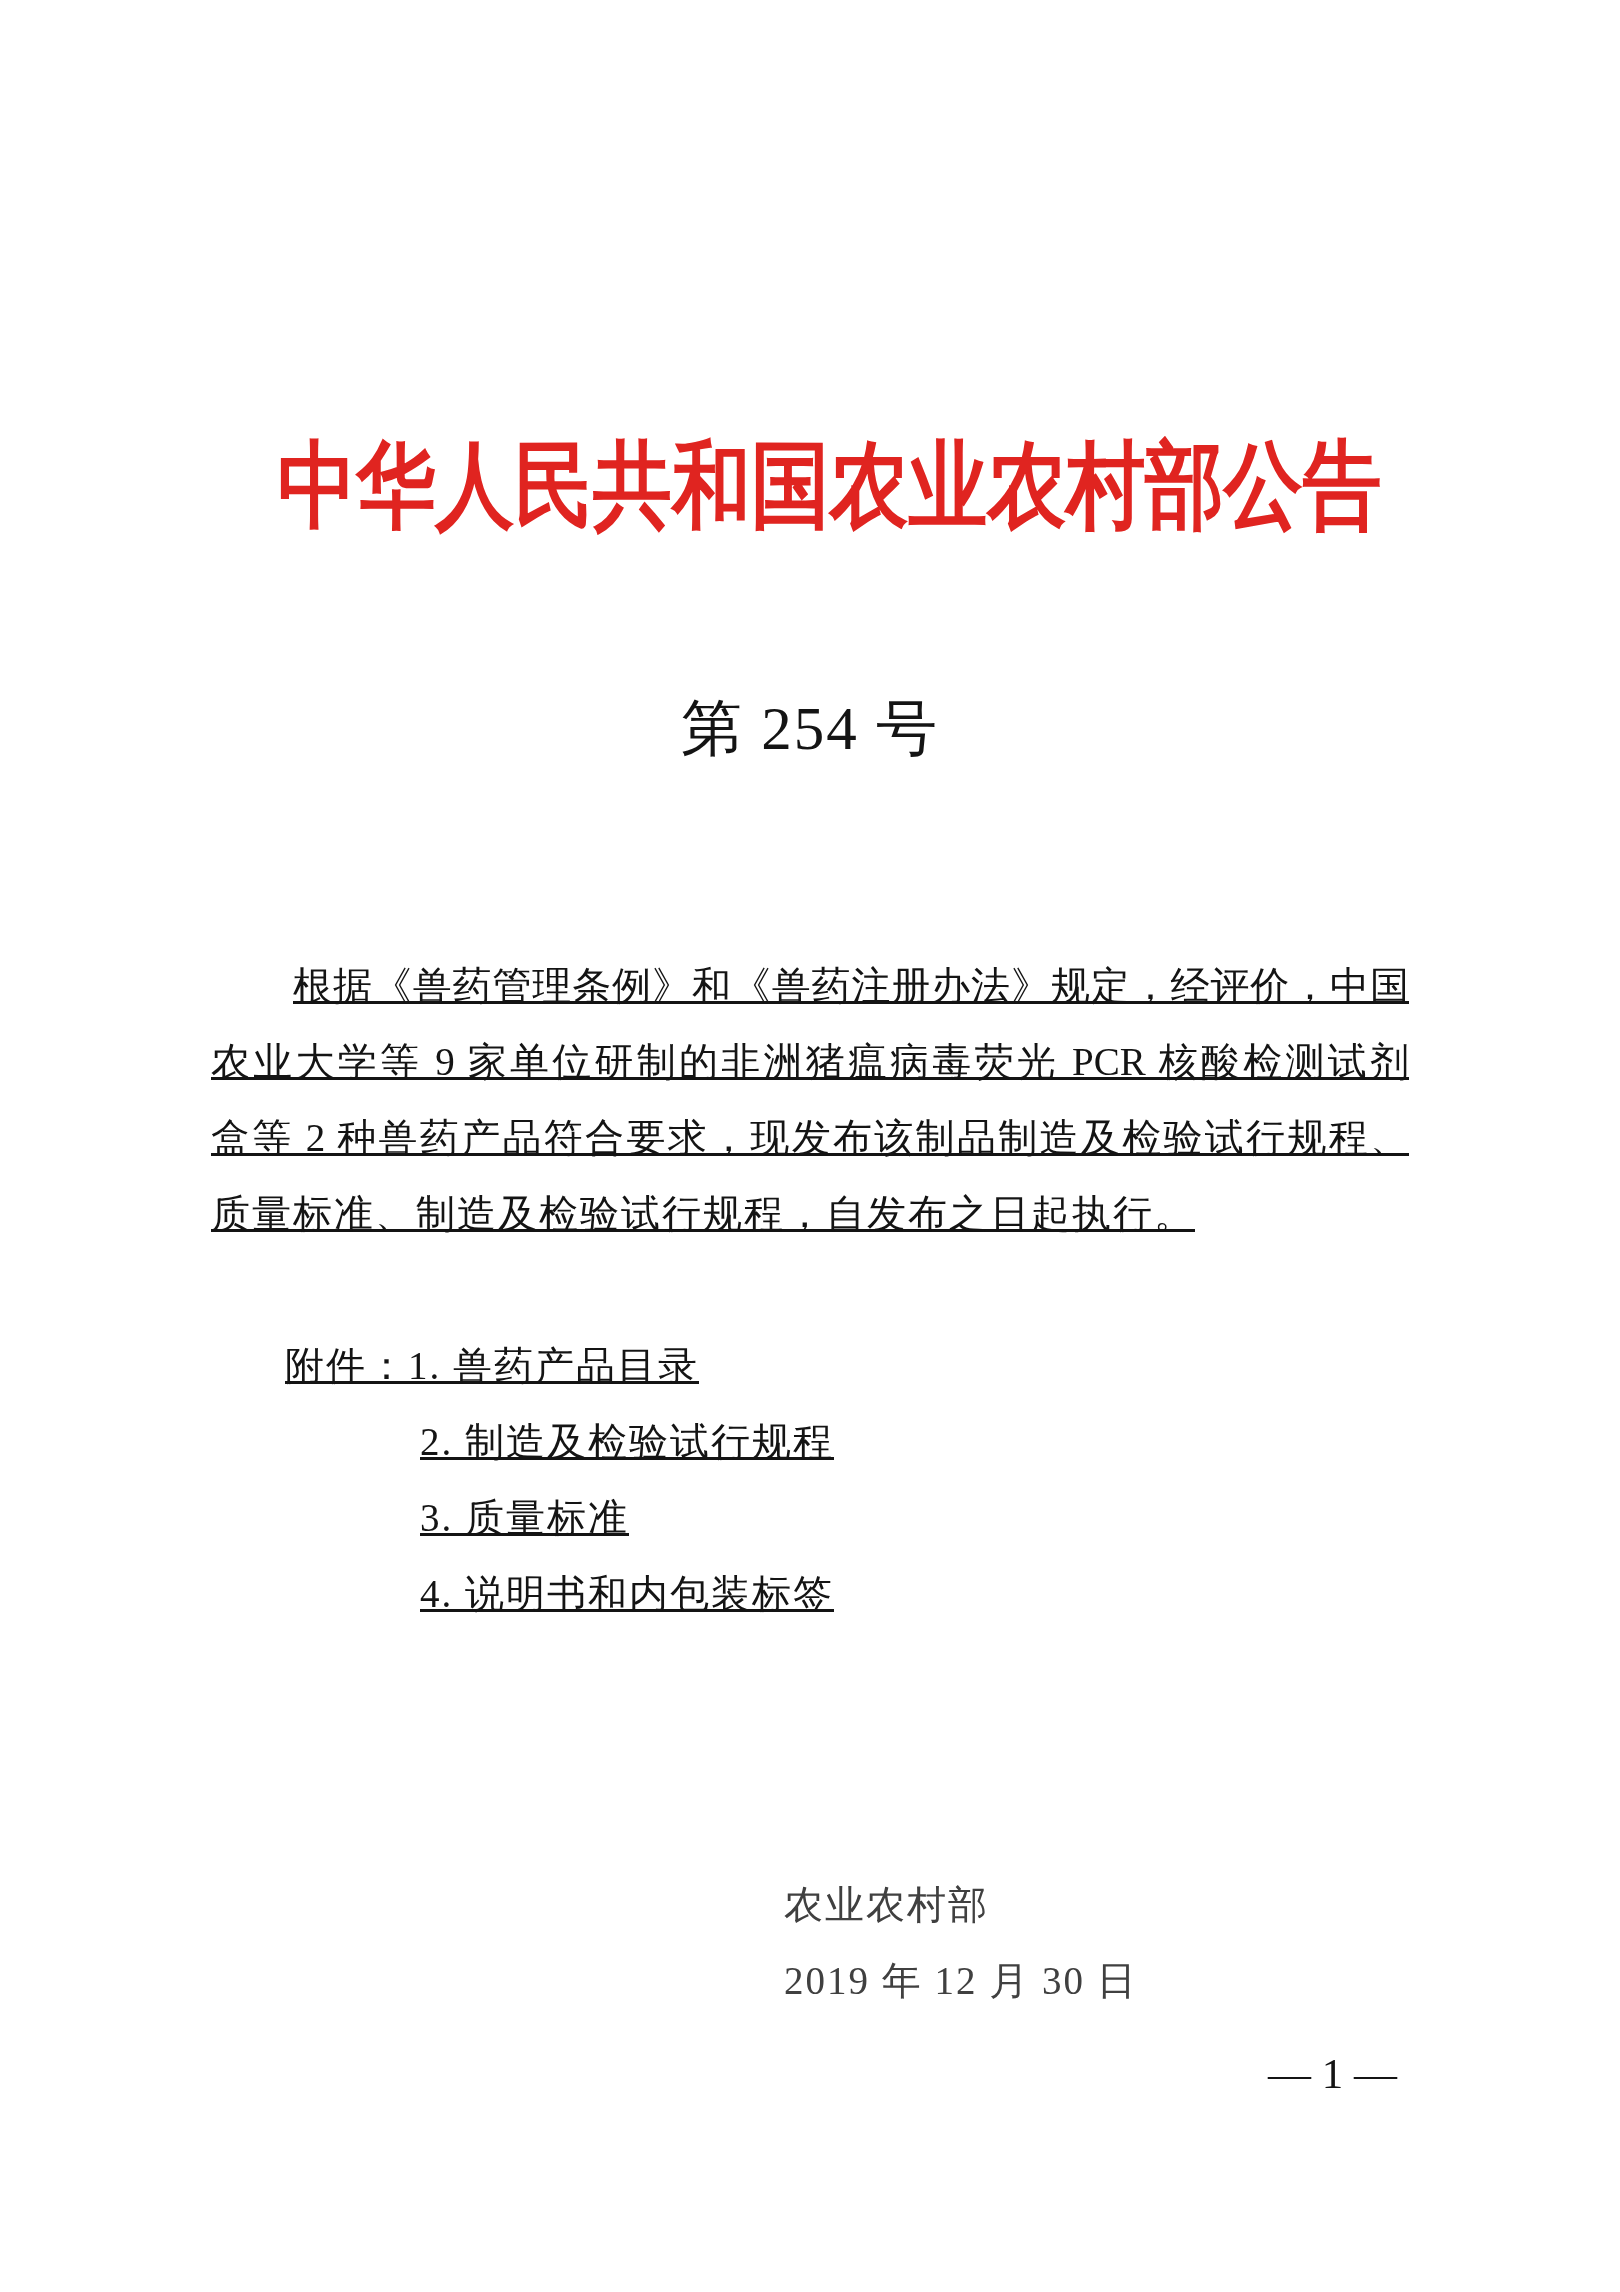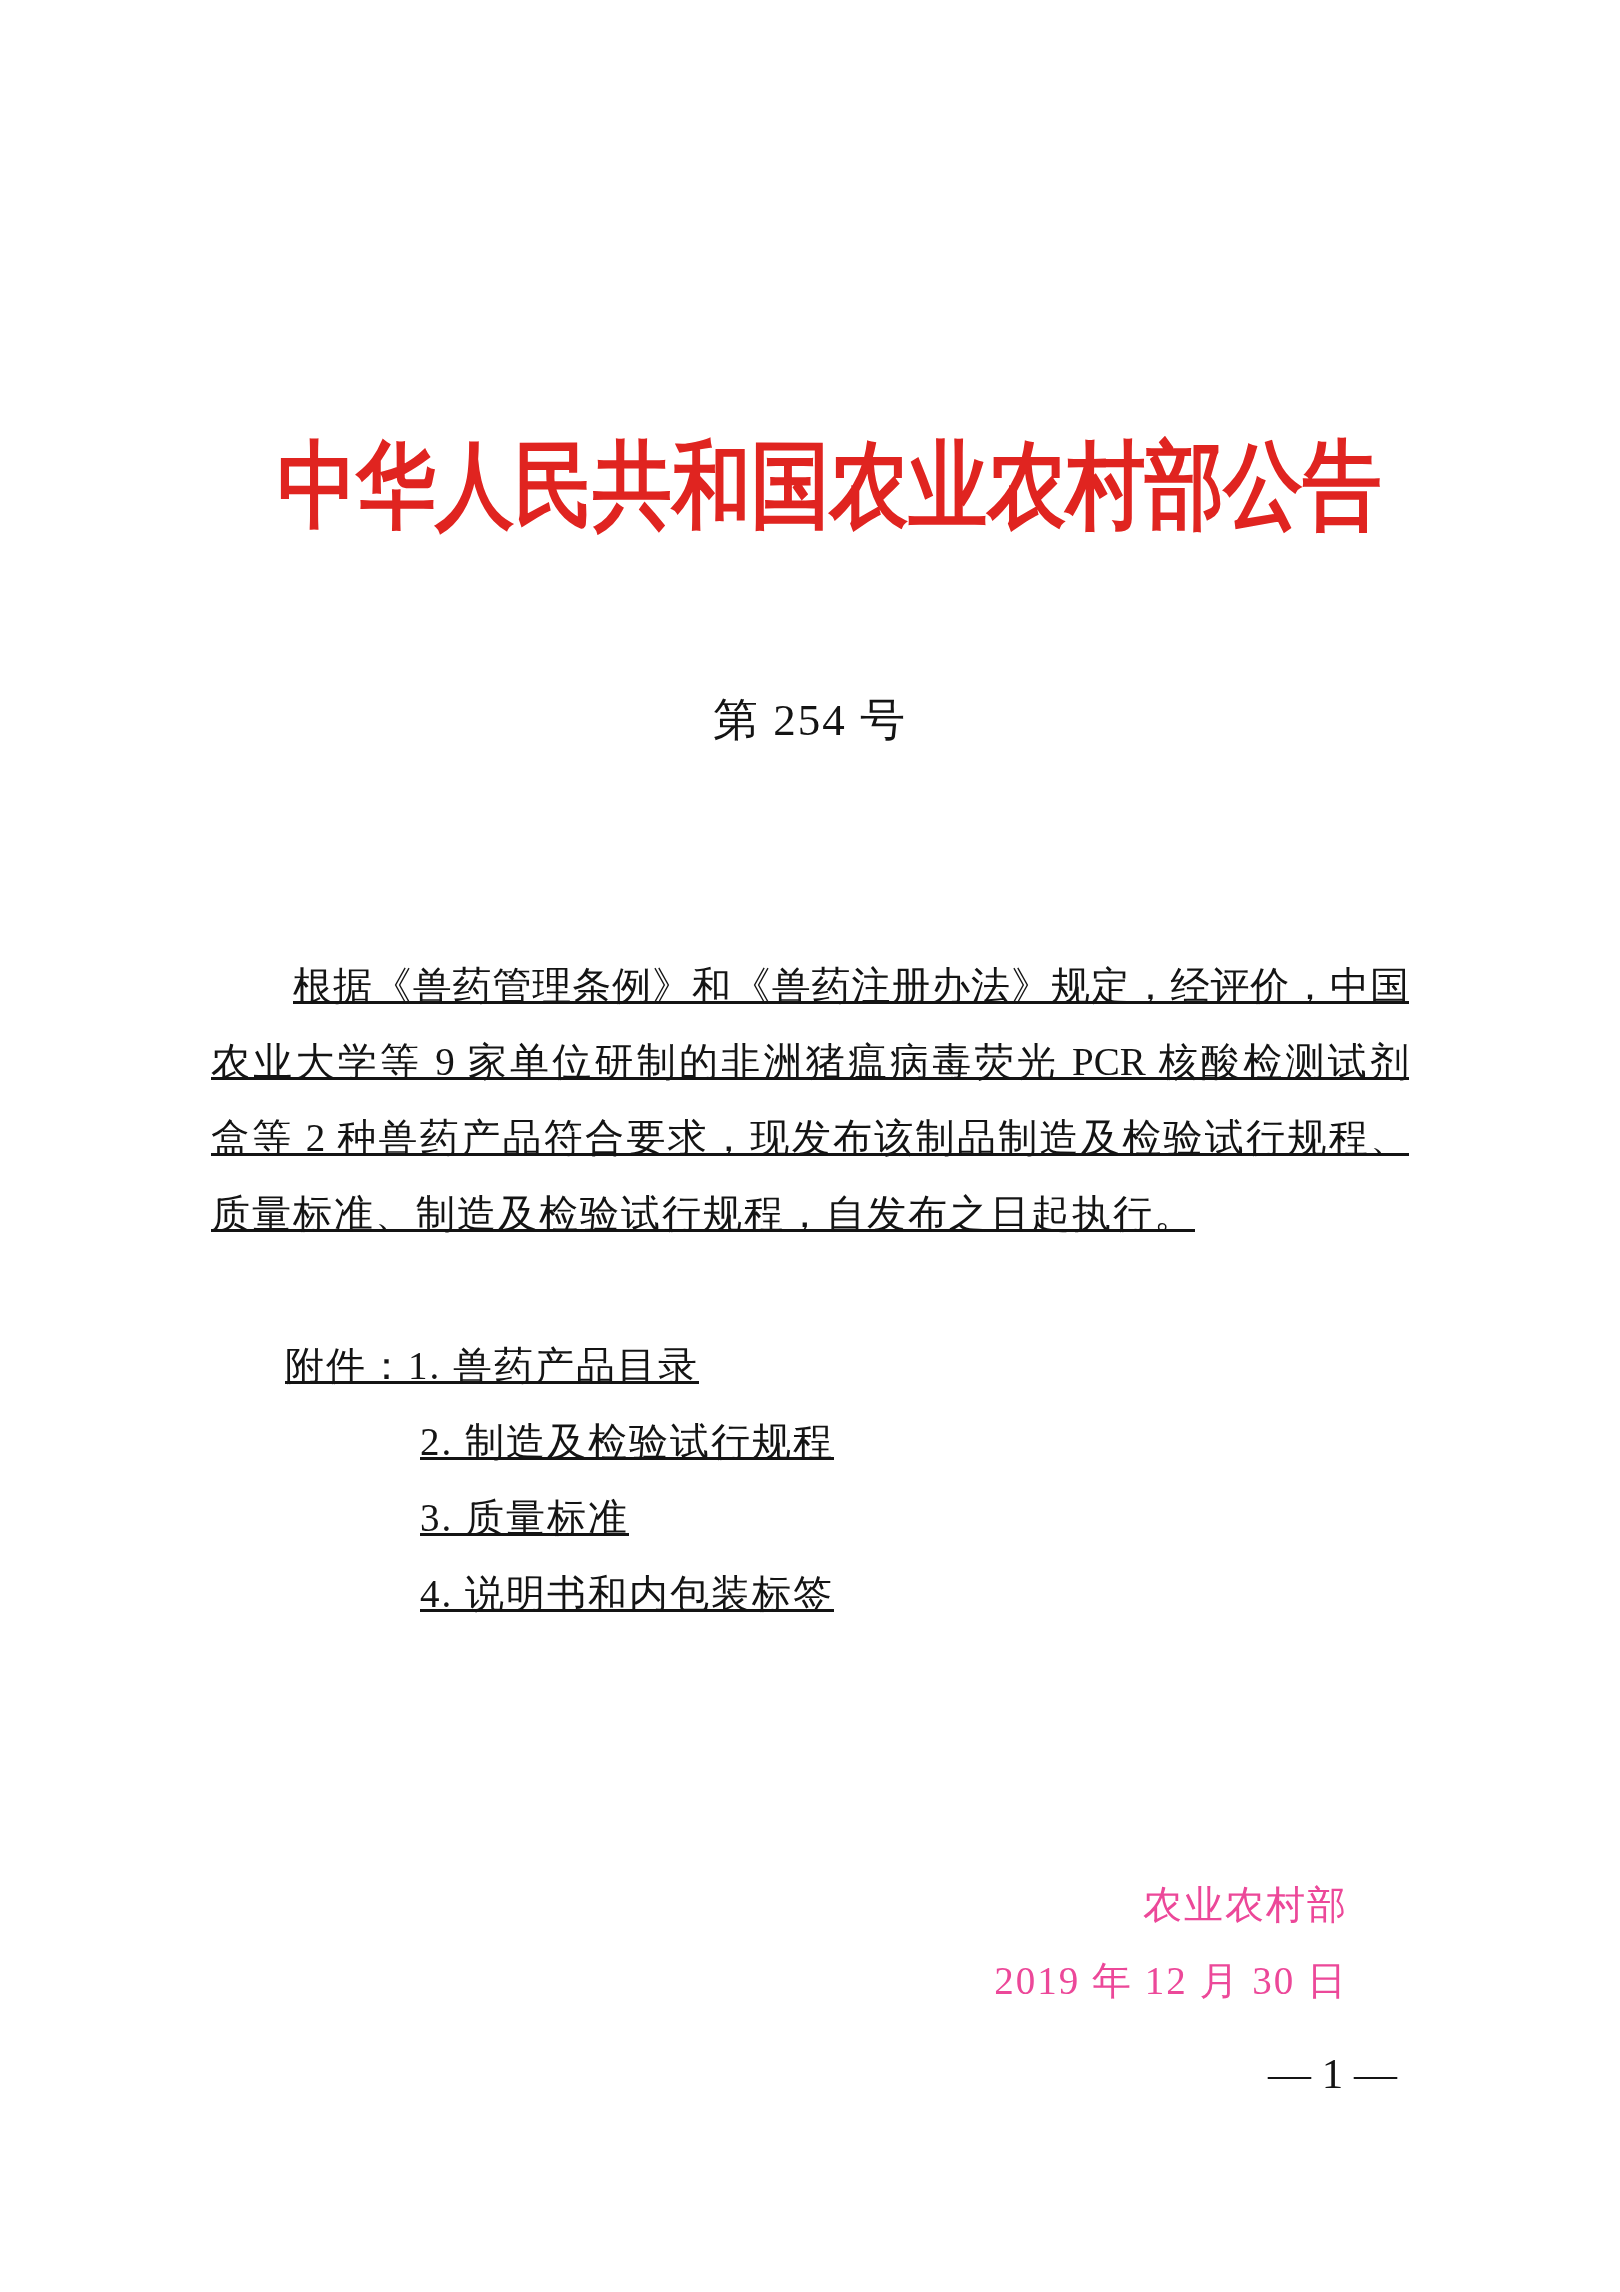--- a/index.html
+++ b/index.html
@@ -32,21 +32,21 @@
     transform-origin: 50% 50%;
     white-space: nowrap;
   }
   
   .docnum {
     position: absolute;
     top: 698px;
     left: 0;
     width: 100%;
     text-align: center;
-    font-size: 45px;
+    font-size: 61px;
     line-height: 1.0;
     letter-spacing: 2px;
     color: #141414;
   }
   
   .body-col {
     position: absolute;
     left: 211px;
     top: 948px;
     width: 1198px;
@@ -60,25 +60,25 @@
   .indent { padding-left: 82px; }
   .ls { letter-spacing: 2px; }
   .attach-first { padding-left: 74px; }
   .attach-item { padding-left: 209px; }
   
   .signoff {
     position: absolute;
     left: 784px;
     top: 1867px;
     width: 564px;
-    text-align: right;
+    text-align: left;
     font-size: 39px;
     line-height: 76px;
     letter-spacing: 2px;
-    color: #ec4899;
+    color: #404040;
   }
   
   .pagenum {
     position: absolute;
     top: 2052px;
     right: 223px;
     font-size: 43px;
     line-height: 1.0;
     color: #141414;
     white-space: nowrap;

